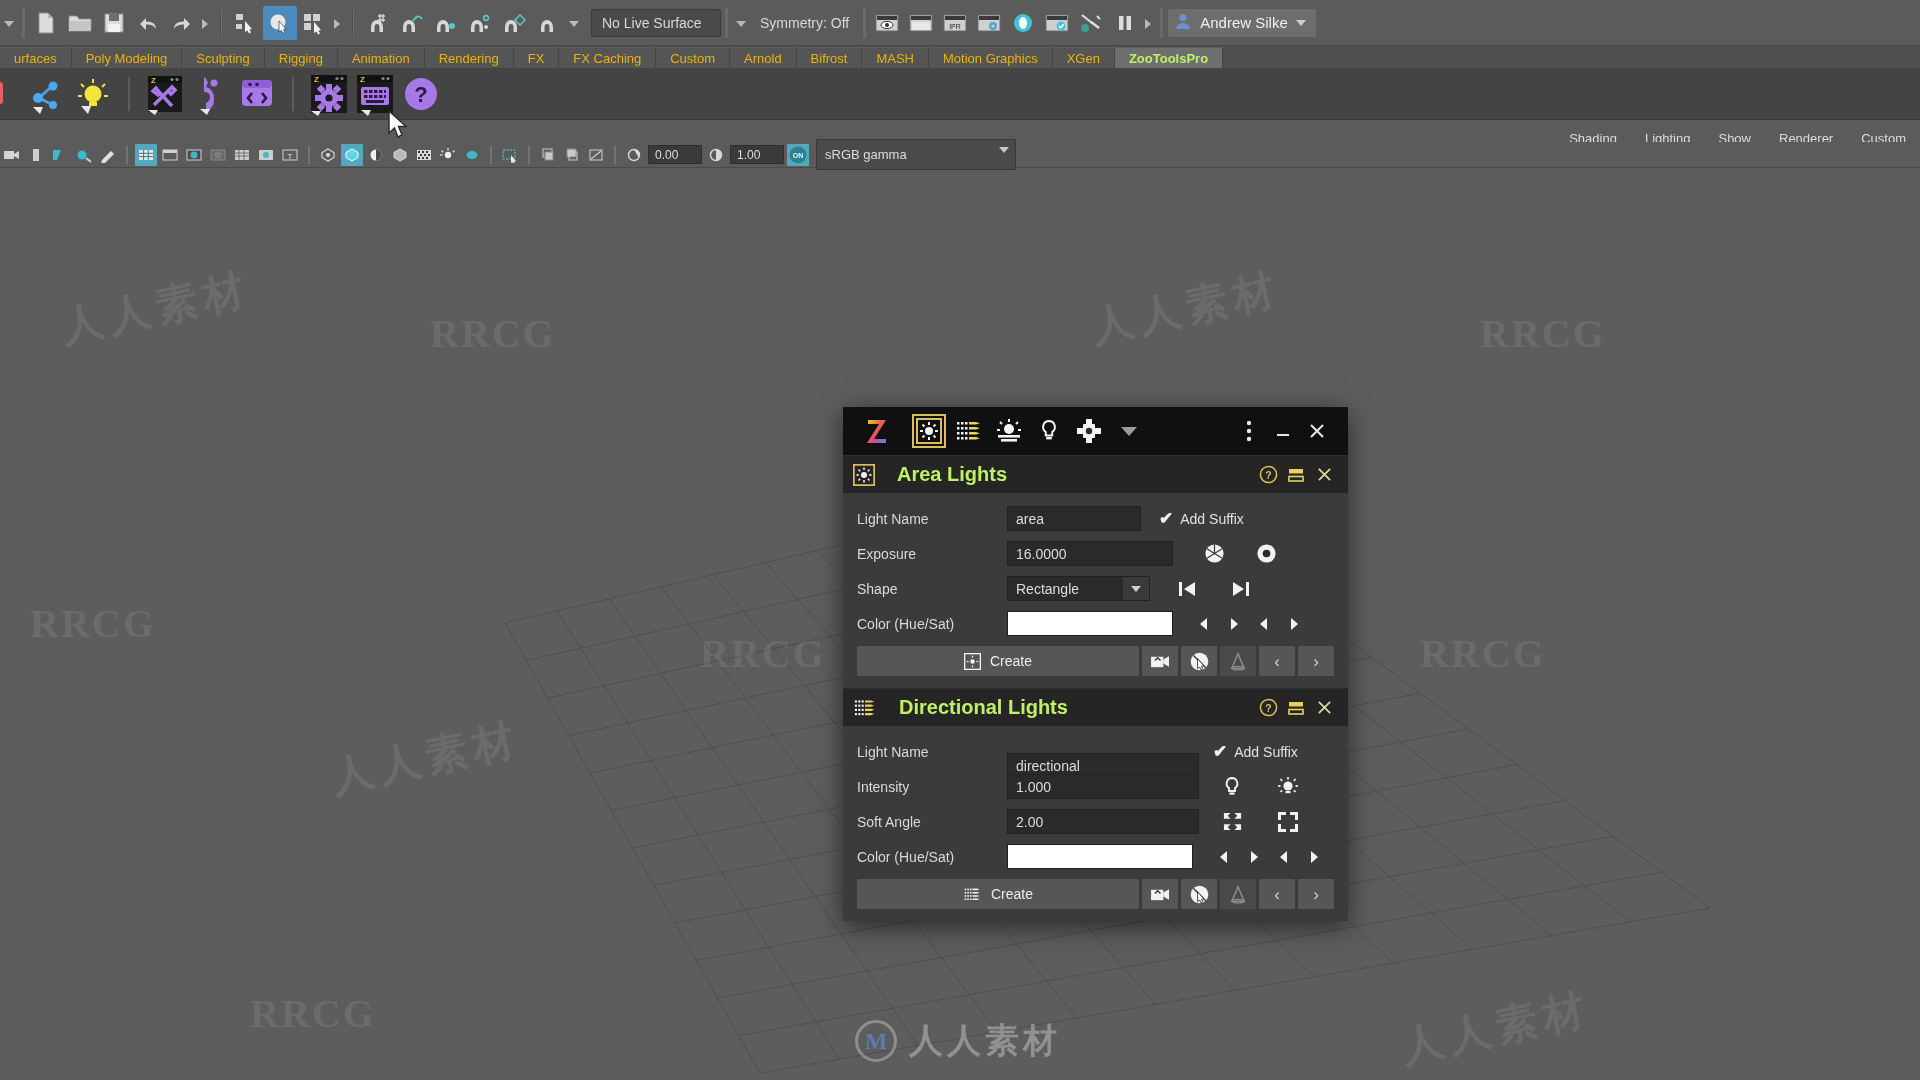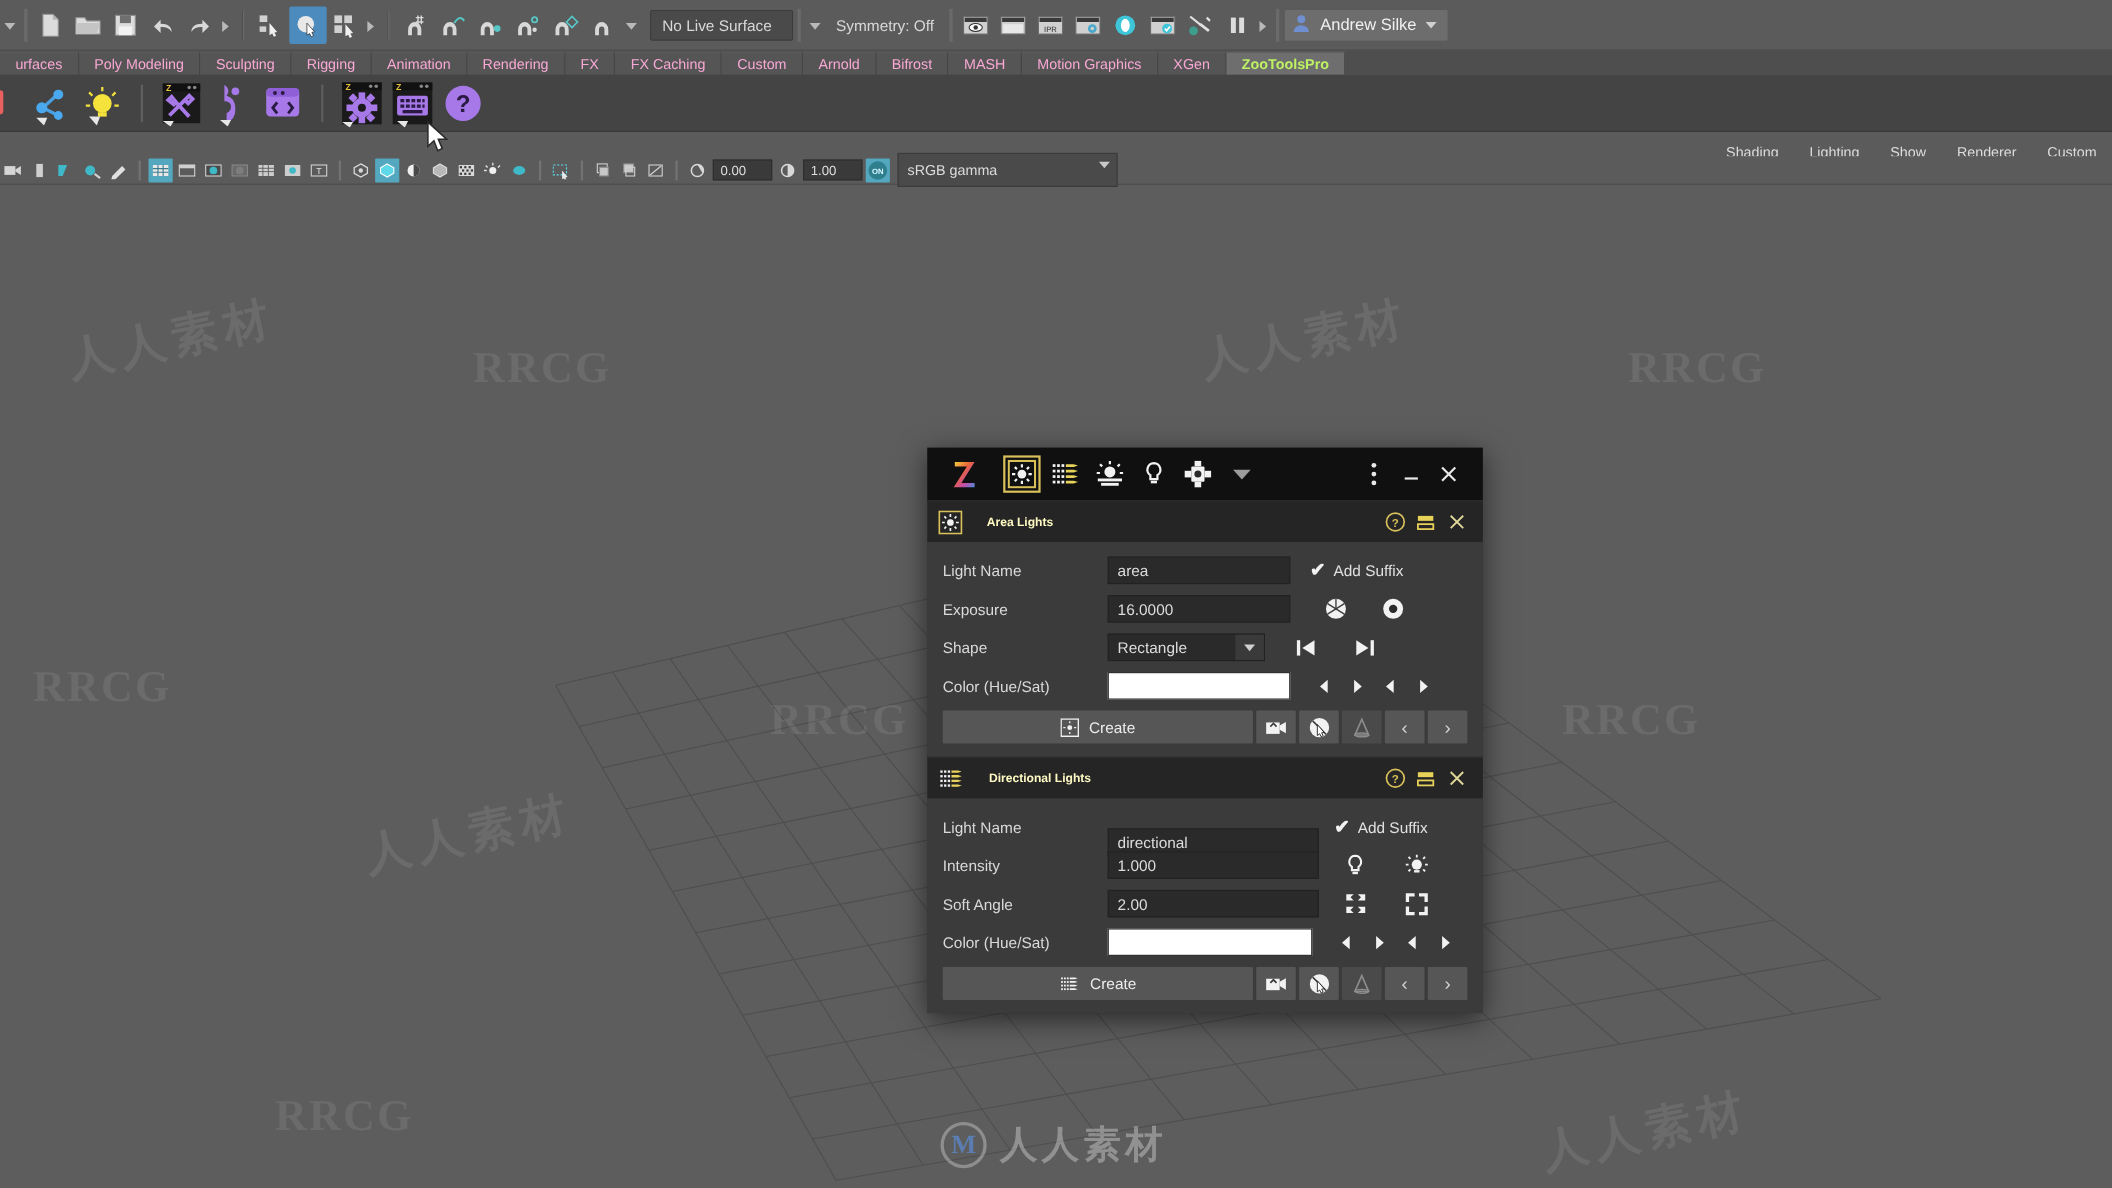--- a/index.html
+++ b/index.html
@@ -48,21 +48,21 @@
     display: flex; align-items: center; gap: 8px; padding: 0 10px 0 6px; flex: none; cursor: pointer;
     color: #f0f0f0; font-size: 15px; text-align: center;
   }
 
   
   .shelf-tabs {
     position: absolute; top: 46px; left: 0; width: 1920px; height: 22px;
     background: #4e4e4e; display: flex; align-items: flex-end;
   }
   .shelf-tab {
-    height: 21px; padding: 0 14px; font-size: 13px; color: #f9a8d4;
+    height: 21px; padding: 0 14px; font-size: 13px; color: #eab308;
     display: flex; align-items: center; cursor: pointer;
     background: #555555; border-right: 1px solid #444; border-top: 1px solid #5e5e5e;
   }
   .shelf-tab.selected {
     background: #6e6e6e; color: #bef264; font-weight: bold;
   }
 
   
   .shelf-row {
     position: absolute; top: 68px; left: 0; width: 1920px; height: 52px;
@@ -137,21 +137,21 @@
             justify-content: center; cursor: pointer; }
   .zoo-ti.sel { outline: 2px solid #d8c15a; outline-offset: -5px; }
   .zoo-spacer { flex: 1 1 auto; }
   .zoo-win-btn { width: 34px; height: 40px; flex: none; display: flex; align-items: center;
                  justify-content: center; cursor: pointer; color: #e8e8e8; }
 
   .acc-header {
     height: 38px; background: #252525; display: flex; align-items: center; padding: 0 10px; gap: 0;
     border-top: 1px solid #2e2e2e;
   }
-  .acc-title { color: #fef9c3; font-size: 11px; font-weight: bold; margin-left: 22px; flex: 1 1 auto; }
+  .acc-title { color: #bef264; font-size: 20px; font-weight: bold; margin-left: 22px; flex: 1 1 auto; }
   .acc-btn { width: 28px; height: 30px; display:flex; align-items:center; justify-content:center; cursor:pointer; }
 
   .acc-body { background: #3b3b3b; padding: 10px 14px 12px 14px; }
   .frow { display: flex; align-items: center; height: 31px; margin-bottom: 4px; }
   .flabel { color: #d9d9d9; font-size: 14px; width: 150px; flex: none; }
   .finput {
     height: 25px; background: #2a2a2a; border: 1px solid #222; color: #dcdcdc;
     font-size: 14px; display: flex; align-items: center; padding: 0 8px; cursor: text;
   }
   .fcombo { height: 25px; background: #2a2a2a; border: 1px solid #222; position: relative;
@@ -890,21 +890,21 @@
         <svg width="17" height="17" viewBox="0 0 18 18">
             <path d="M3 3 L15 15 M15 3 L3 15" stroke="#e0d89a" stroke-width="1.8"></path>
           </svg>
       </span>
     </div>
 
     <div class="acc-body">
 
       <div class="frow">
         <span class="flabel">Light Name</span>
-        <div class="finput" style="width:166px;">
+        <div class="finput" style="width:134px;">
           <span>area</span>
         </div>
         <div style="width:18px"></div>
         <label class="chk">
           <span class="mark">✔</span>
           <span>Add Suffix</span>
         </label>
       </div>
 
       <div class="frow">

